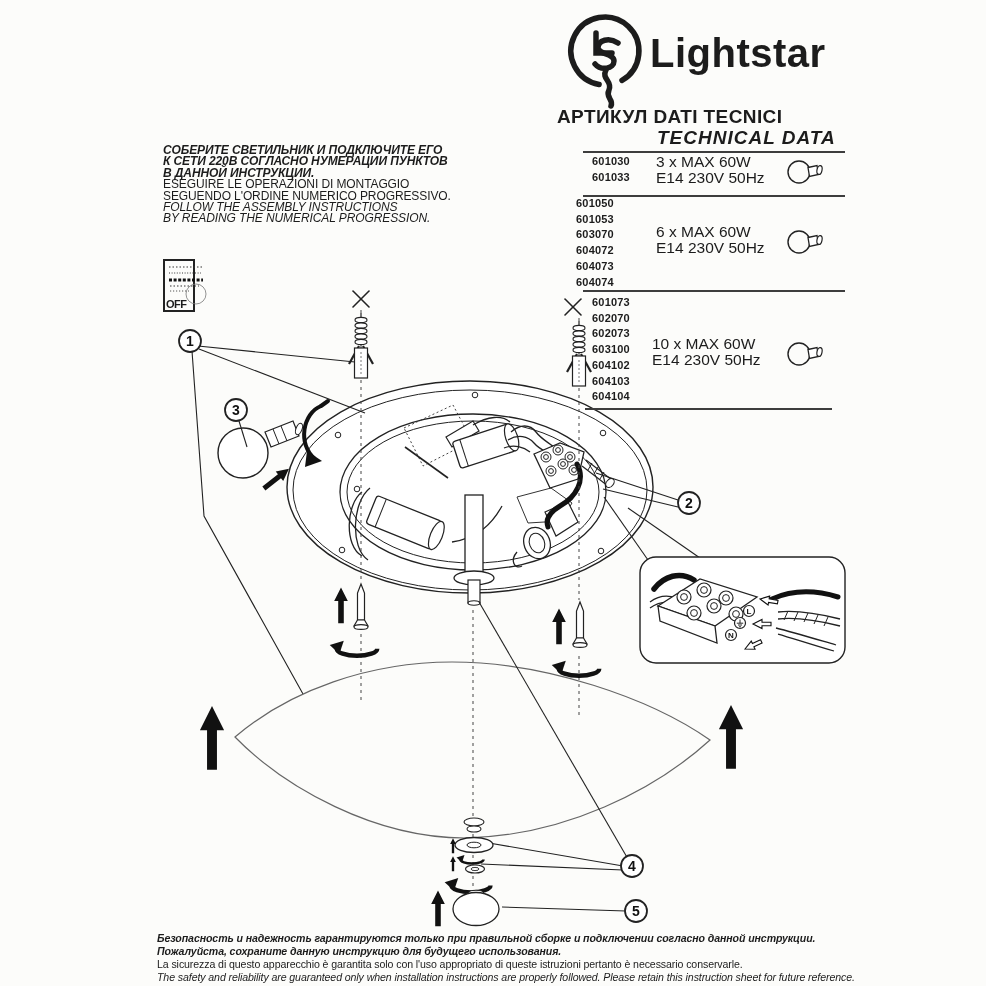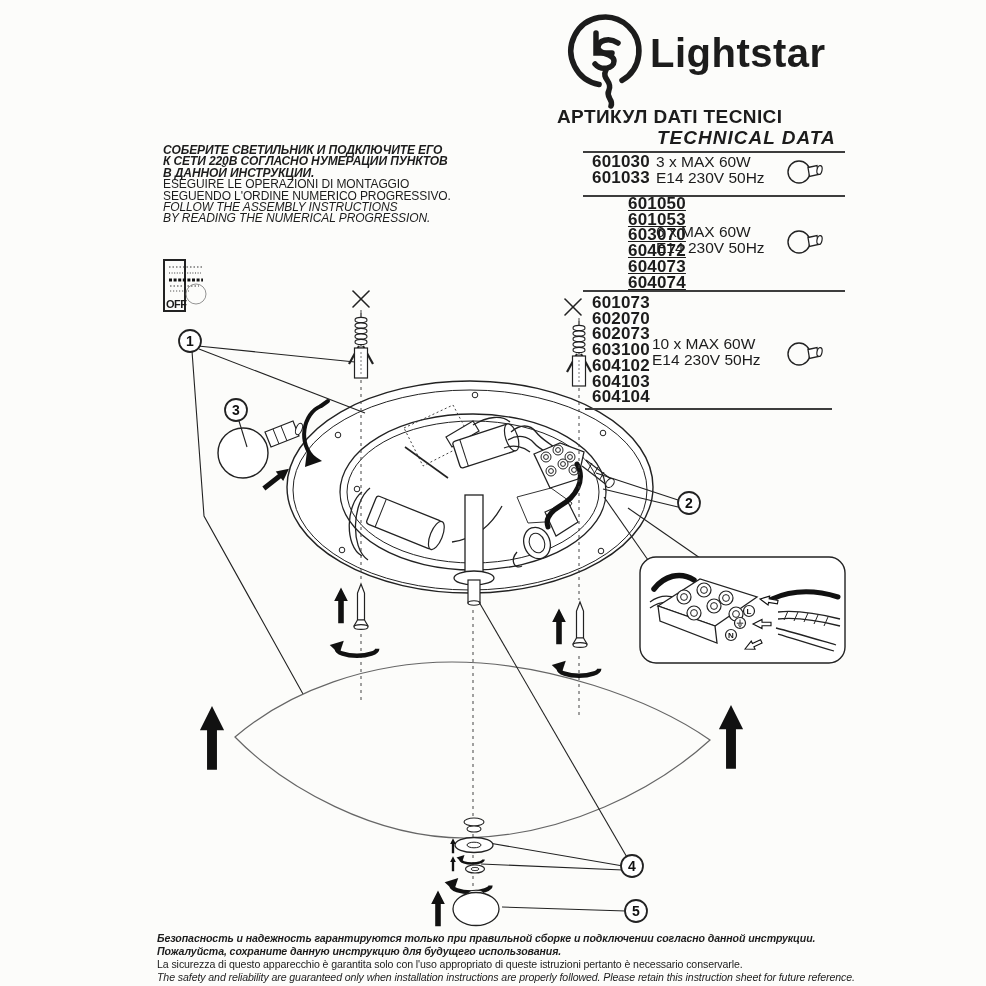--- a/index.html
+++ b/index.html
@@ -4,25 +4,25 @@
 <style>
   html,body{margin:0;padding:0;background:#888;}
   .page{position:relative;width:986px;height:986px;background:#fcfcfa;overflow:hidden;
         font-family:"Liberation Sans",sans-serif;color:#1c1c1c;}
   .abs{position:absolute;white-space:nowrap;} .i{font-style:italic;} .bi{font-weight:700;font-style:italic;}
   .title{font-size:20.5px;font-weight:700;letter-spacing:-0.2px;line-height:26px;}
   .title2{word-spacing:7px;}
   .th{font-size:19px;font-weight:700;letter-spacing:0.4px;}
   .then{font-size:19px;font-weight:700;font-style:italic;letter-spacing:1px;}
   .rule{position:absolute;height:1.6px;background:#3d3d3d;}
-  .nums{font-size:17px;font-weight:700;line-height:15.7px;letter-spacing:0.2px;text-align:center;}
+  .nums{font-size:11px;font-weight:700;line-height:15.7px;letter-spacing:0.2px;text-align:center;}
   .specs{font-size:15.5px;line-height:16.2px;}
   .intro{font-size:12px;line-height:11.4px;letter-spacing:-0.1px;}
   .foot{font-size:10.6px;letter-spacing:-0.1px;}
-  .offbox{position:absolute;left:163px;top:259px;width:23px;height:53px;border:2px solid #222;box-sizing:border-box;}
+  .offbox{position:absolute;left:163px;top:259px;width:32px;height:53px;border:2px solid #222;box-sizing:border-box;}
   .offlbl{position:absolute;left:1px;bottom:0px;font-size:11px;font-weight:700;letter-spacing:-0.5px;}
   svg{display:block;}
   .diagram{position:absolute;left:0;top:0;}
   .lineart{stroke:#222;fill:none;stroke-width:1.3px;}
 </style>
 </head>
 <body>
 
 <div class="page">
 
@@ -312,21 +312,21 @@
   <div class="abs specs" style="left:656px;top:154px;">
     <div>3 x MAX 60W</div>
     <div>E14 230V 50Hz</div>
   </div>
   <svg class="abs" style="left:786px;top:158px;" width="48" height="28" viewBox="0 0 48 28">
     <circle cx="13" cy="14" r="11" fill="none" stroke="#222" stroke-width="1.4"></circle>
     <polygon points="22,9.5 31,7.5 32.5,16.5 23.5,18.5" fill="#fff" stroke="#222" stroke-width="1.3"></polygon>
     <ellipse cx="33.5" cy="12" rx="2.5" ry="4.5" transform="rotate(12 33.5 12)" fill="#fff" stroke="#222" stroke-width="1.2"></ellipse>
   </svg>
 
-  <div class="abs nums" style="left:628px;top:196px;text-decoration:underline;">
+  <div class="abs nums" style="left:576px;top:196px;">
     <div>601050</div>
     <div>601053</div>
     <div>603070</div>
     <div>604072</div>
     <div>604073</div>
     <div>604074</div>
   </div>
   <div class="abs specs" style="left:656px;top:224px;">
     <div>6 x MAX 60W</div>
     <div>E14 230V 50Hz</div>

